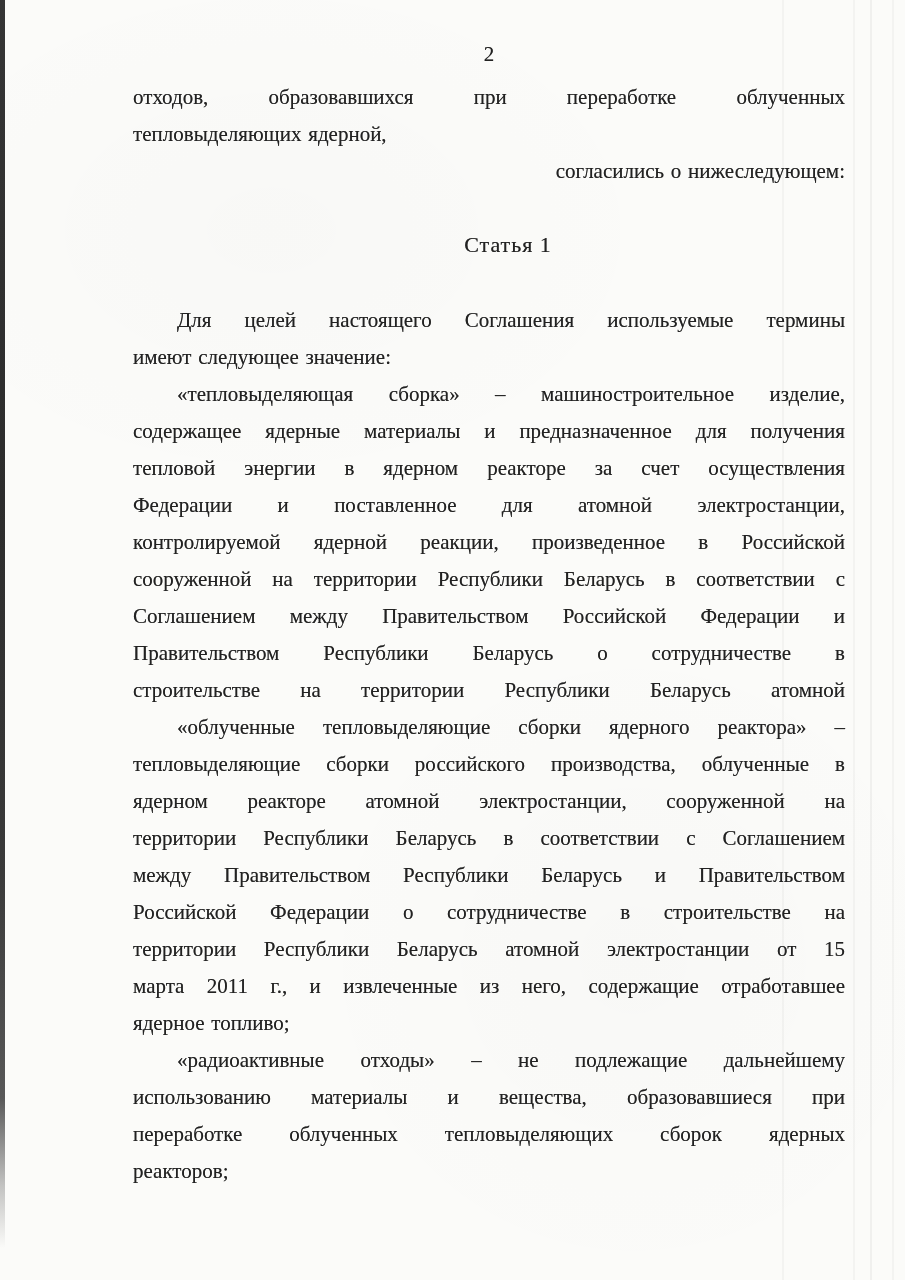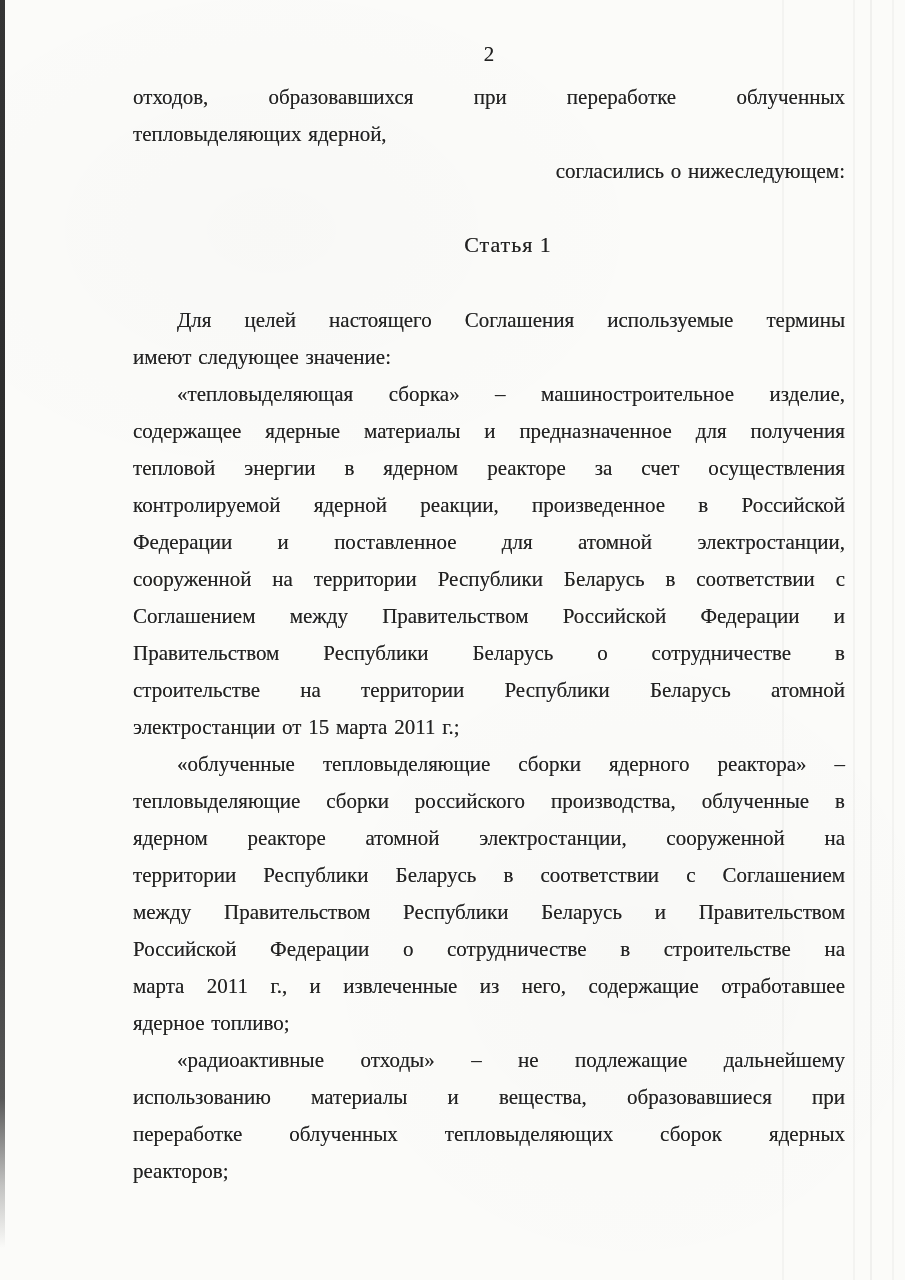--- a/index.html
+++ b/index.html
@@ -107,35 +107,35 @@
         </div>
         <div class="heading">Статья 1</div>
         <div class="para">
           <div class="line indent just">Для целей настоящего Соглашения используемые термины</div>
           <div class="line">имеют следующее значение:</div>
         </div>
         <div class="para">
           <div class="line indent just">«тепловыделяющая сборка» – машиностроительное изделие,</div>
           <div class="line just">содержащее ядерные материалы и предназначенное для получения</div>
           <div class="line just">тепловой энергии в ядерном реакторе за счет осуществления</div>
+          <div class="line just">Федерации и поставленное для атомной электростанции,</div>
           <div class="line just">контролируемой ядерной реакции, произведенное в Российской</div>
-          <div class="line just">Федерации и поставленное для атомной электростанции,</div>
           <div class="line just">сооруженной на территории Республики Беларусь в соответствии с</div>
           <div class="line just">Соглашением между Правительством Российской Федерации и</div>
           <div class="line just">Правительством Республики Беларусь о сотрудничестве в</div>
           <div class="line just">строительстве на территории Республики Беларусь атомной</div>
-          <div class="line">электростанции от 15 марта 2011 г.;</div>
         </div>
         <div class="para">
           <div class="line indent just">«облученные тепловыделяющие сборки ядерного реактора» –</div>
           <div class="line just">тепловыделяющие сборки российского производства, облученные в</div>
           <div class="line just">ядерном реакторе атомной электростанции, сооруженной на</div>
           <div class="line just">территории Республики Беларусь в соответствии с Соглашением</div>
           <div class="line just">между Правительством Республики Беларусь и Правительством</div>
           <div class="line just">Российской Федерации о сотрудничестве в строительстве на</div>
+          <div class="line just">территории Республики Беларусь атомной электростанции от 15</div>
           <div class="line just">марта 2011 г., и извлеченные из него, содержащие отработавшее</div>
           <div class="line">ядерное топливо;</div>
         </div>
         <div class="para">
           <div class="line indent just">«радиоактивные отходы» – не подлежащие дальнейшему</div>
           <div class="line just">использованию материалы и вещества, образовавшиеся при</div>
           <div class="line just">переработке облученных тепловыделяющих сборок ядерных</div>
           <div class="line">реакторов;</div>
         </div>
       </div>

